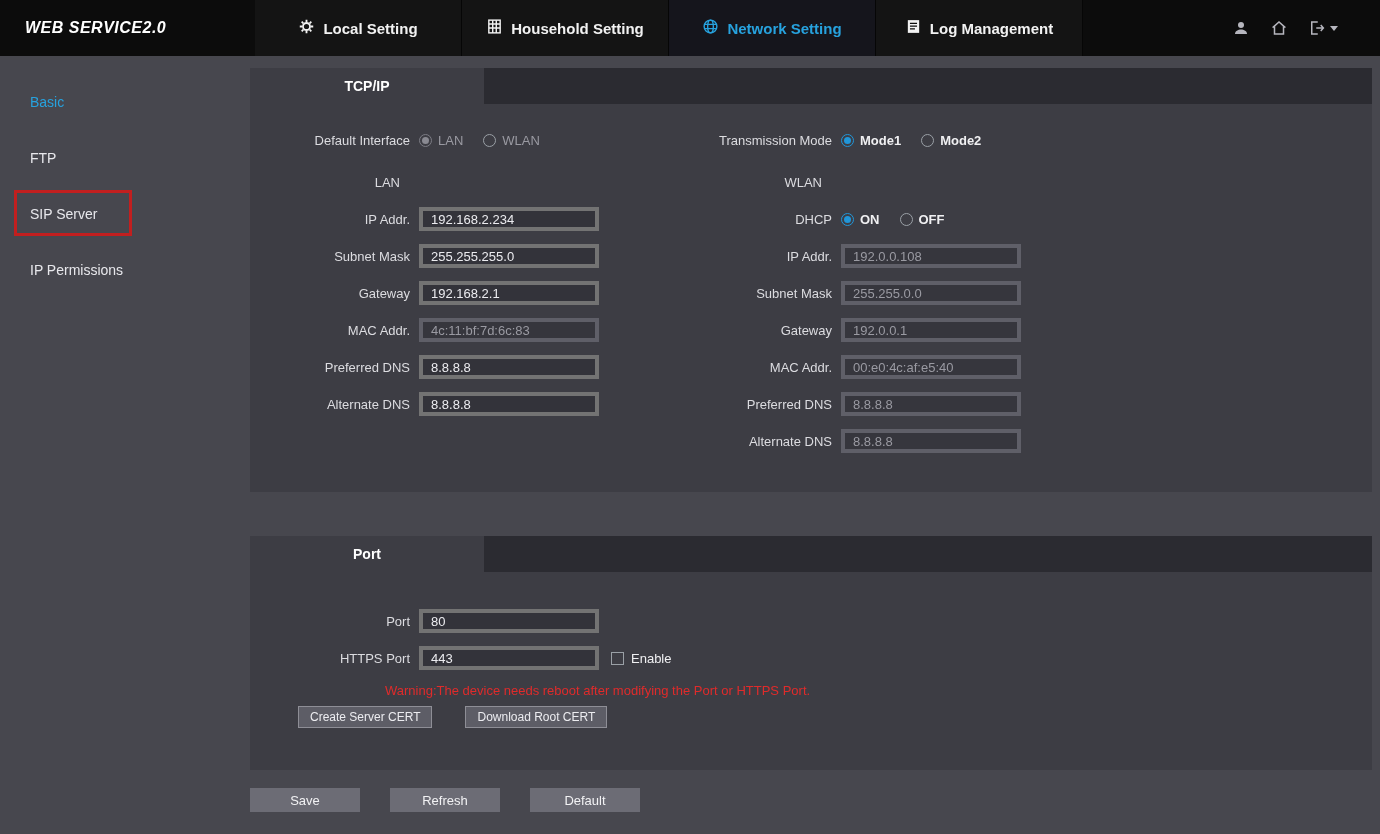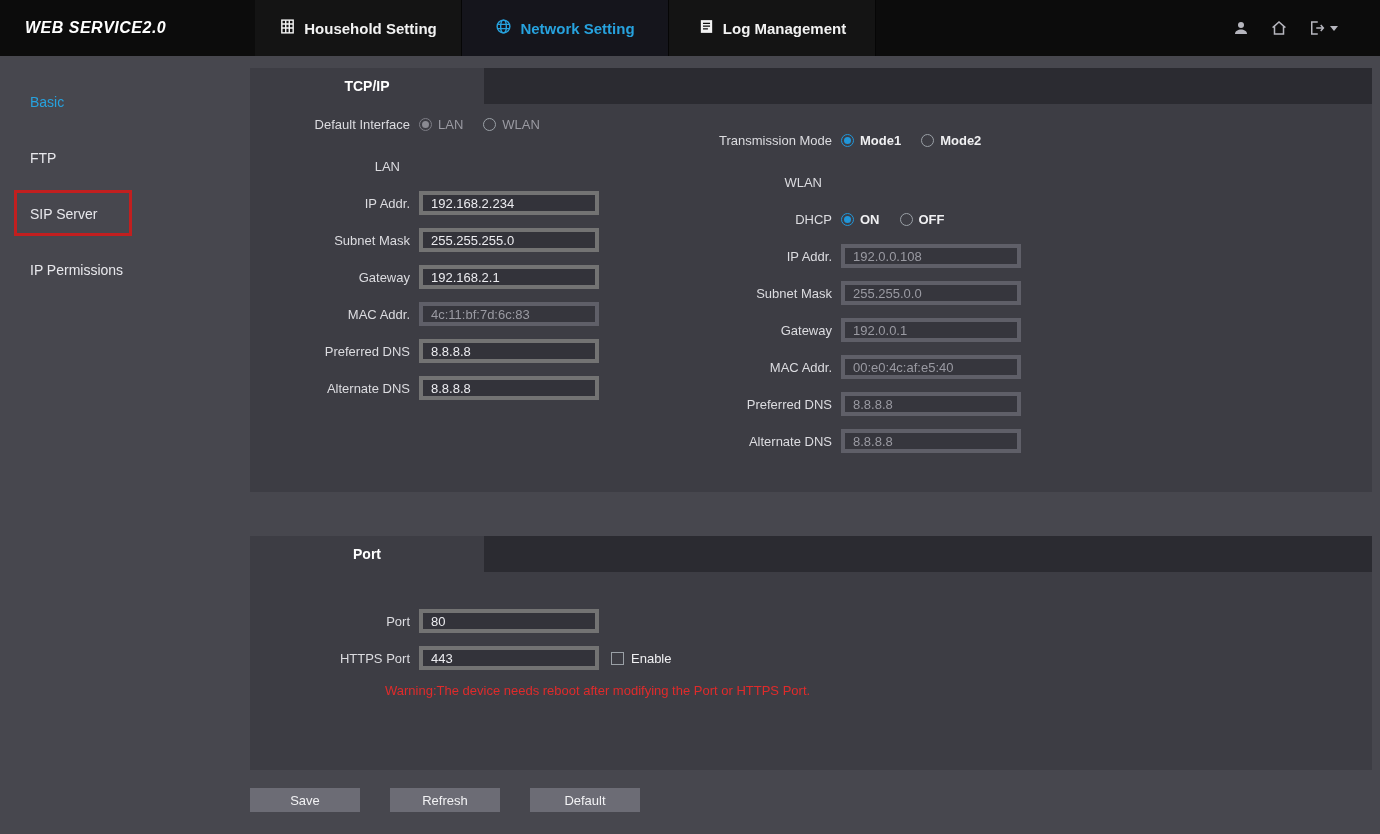--- a/index.html
+++ b/index.html
@@ -26,21 +26,21 @@
   
   .main { position:absolute; left:250px; top:46px; right:8px; bottom:0; }
   .panel-strip { height:36px; background:#2b2b31; display:flex; }
   .panel-tab { width:234px; background:#3d3d44; display:flex; align-items:center; justify-content:center; color:#ffffff; font-weight:bold; font-size:14px; }
   .panel-body { background:#3d3d44; }
   #panel-tcpip { margin-top:22px; }
   #panel-tcpip .panel-body { height:388px; position:relative; }
   #panel-port { margin-top:44px; }
   #panel-port .panel-body { height:198px; position:relative; padding-top:37px; padding-left:28px; }
 
-  .col-left  { position:absolute; left:28px;  top:8px; width:400px; }
+  .col-left  { position:absolute; left:28px;  top:24px; width:400px; }
   .col-right { position:absolute; left:432px; top:24px; width:420px; }
 
   .form-row { display:flex; align-items:center; height:24px; margin-bottom:13px; }
   .flabel { width:132px; text-align:right; margin-right:9px; color:#dcdce0; font-size:13px; flex:0 0 auto; }
   .col-right .flabel { width:150px; }
   .sect-title { height:24px; display:flex; align-items:center; margin-top:18px; margin-bottom:13px; }
   .sect-title .flabel { color:#dcdce0; font-weight:normal; padding-right:10px; }
 
   .finput { width:180px; height:24px; background:#33333a; border:4px solid #737373; color:#ececf0; font-size:13px; padding:0 8px; font-family:inherit; outline:none; }
   .finput.dim { color:#9a9aa2; border-color:#5f5f68; background:#36363d; }
@@ -65,20 +65,29 @@
   .footer-btn { width:110px; height:24px; background:#6c6c75; border:none; color:#f2f2f4; font-size:13px; display:flex; align-items:center; justify-content:center; cursor:pointer; font-family:inherit; }
 </style>
 </head>
 <body>
 
 <div class="app">
 
   <div class="topbar">
     <div class="logo">WEB SERVICE2.0</div>
     <div class="nav">
+      <div class="nav-tab">
+        <span>
+          <svg width="17" height="17" viewBox="0 0 24 24" fill="none" stroke="currentColor" stroke-width="2.6">
+            <circle cx="12" cy="12" r="5"></circle>
+            <path d="M12 2.5v3.2M12 18.3v3.2M2.5 12h3.2M18.3 12h3.2M5.2 5.2l2.3 2.3M16.5 16.5l2.3 2.3M18.8 5.2l-2.3 2.3M7.5 16.5l-2.3 2.3"></path>
+          </svg>
+        </span>
+        <span>Local Setting</span>
+      </div>
       <div class="nav-tab">
         <span>
           <svg width="17" height="17" viewBox="0 0 24 24" fill="none" stroke="currentColor" stroke-width="2">
             <rect x="4" y="3" width="16" height="18"></rect>
             <path d="M4 8.5h16M4 14h16M9.5 3v18M14.5 3v18"></path>
           </svg>
         </span>
         <span>Household Setting</span>
       </div>
       <div class="nav-tab active">
@@ -252,20 +261,24 @@
           <span class="flabel">Port</span>
           <input class="finput" value="80" style="">
         </div>
         <div class="form-row">
           <span class="flabel">HTTPS Port</span>
           <input class="finput" value="443" style="">
           <span class="checkbox"></span>
           <span class="enable-label">Enable</span>
         </div>
         <div class="warning-text">Warning:The device needs reboot after modifying the Port or HTTPS Port.</div>
+        <div class="cert-row">
+          <button class="cert-btn">Create Server CERT</button>
+          <button class="cert-btn">Download Root CERT</button>
+        </div>
       </div>
     </div>
 
     <div class="footer">
       <button class="footer-btn">Save</button>
       <button class="footer-btn">Refresh</button>
       <button class="footer-btn">Default</button>
     </div>
 
   </div>

